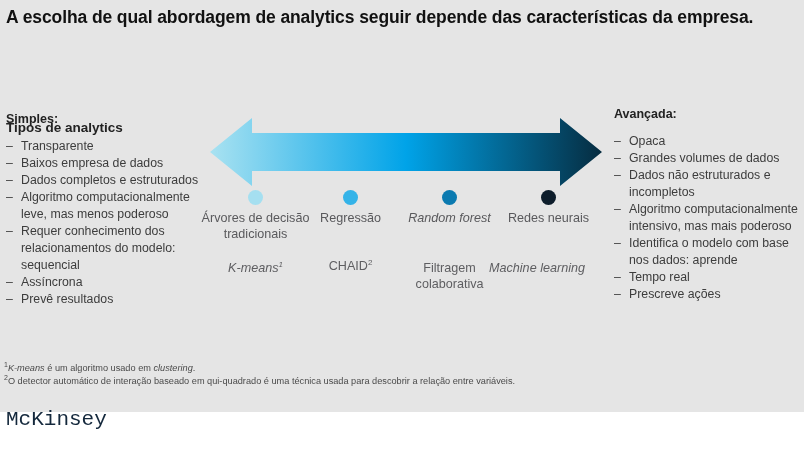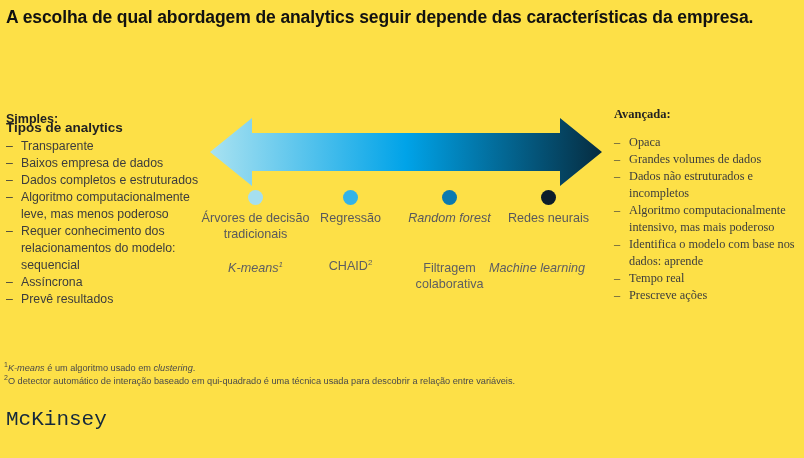--- a/index.html
+++ b/index.html
@@ -9,22 +9,22 @@
     height: 458px;
     background: #ffffff;
     font-family: "Liberation Sans", sans-serif;
     color: #333333;
     overflow: hidden;
   }
 
   #slide {
     position: relative;
     width: 804px;
-    height: 458px;
-    background: #fde047;
+    height: 412px;
+    background: #e5e5e5;
   }
 
   
   .title {
     position: absolute;
     left: 6px;
     top: 6px;
     width: 790px;
     font-size: 17.5px;
     font-weight: bold;
@@ -73,21 +73,20 @@
     position: absolute;
     left: 6px;
     top: 112px;
     width: 196px;
   }
   .right-col {
     position: absolute;
     left: 614px;
     top: 107px;
     width: 188px;
-    font-family: Liberation Serif, serif;
   }
 
   
   .arrow-wrap {
     position: absolute;
     left: 208px;
     top: 112px;
     width: 396px;
     height: 80px;
   }

